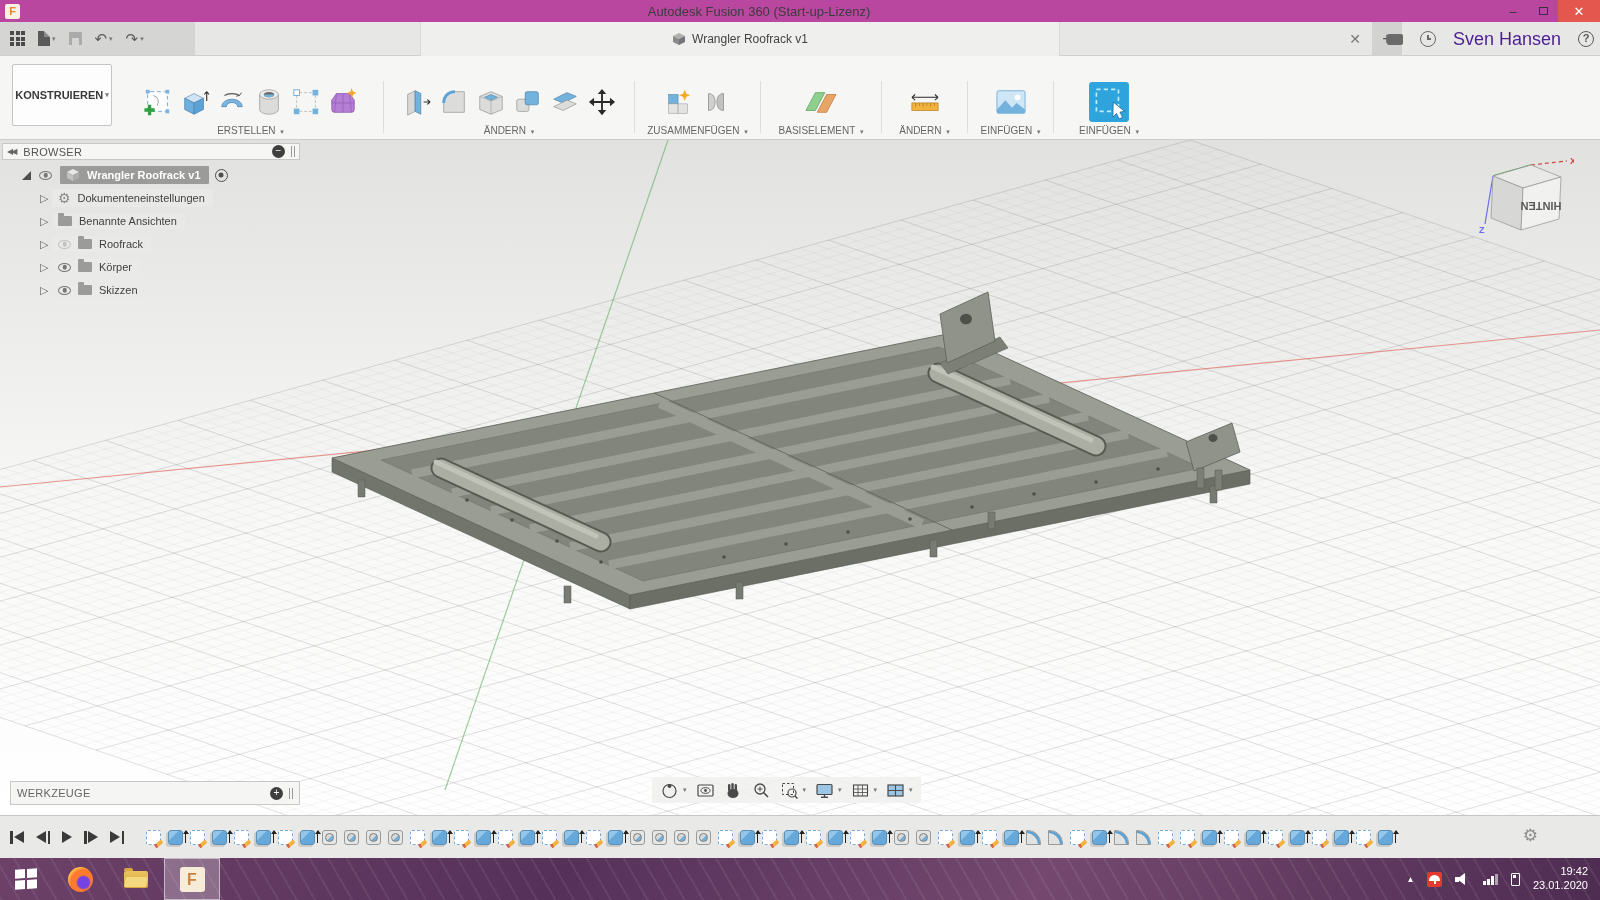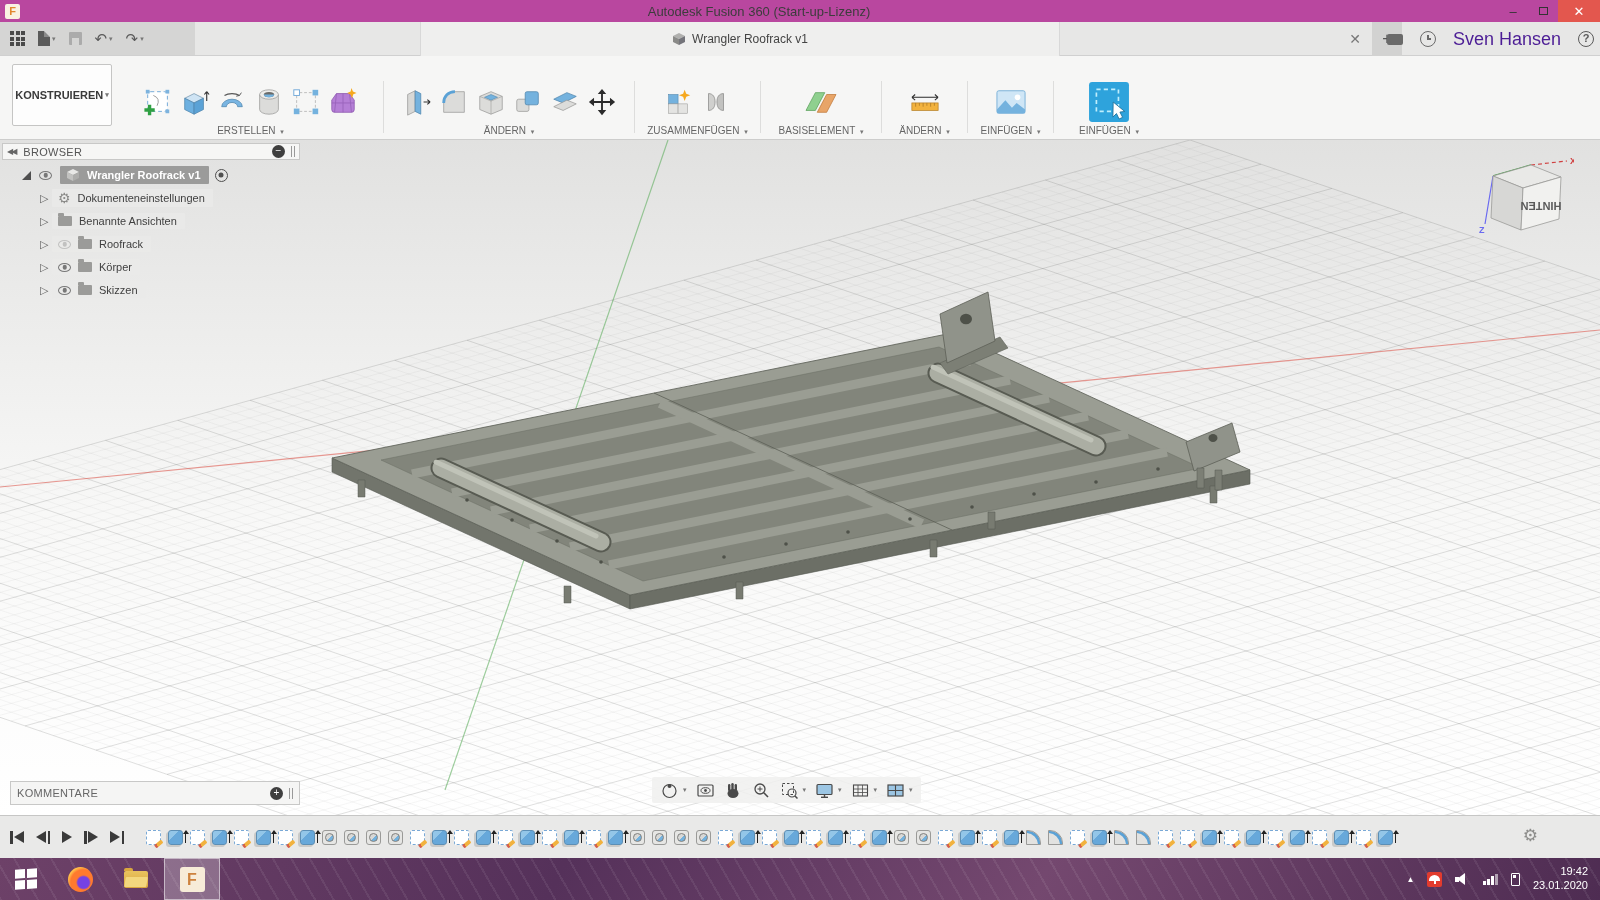--- a/index.html
+++ b/index.html
@@ -740,21 +740,21 @@
         <polygon points="24,28 62,17 92,29 54,40" fill="#e9e9e7" stroke="#9a9a98" stroke-width=".8"></polygon>
         <polygon points="24,28 54,40 52,82 22,70" fill="#d7d7d5" stroke="#9a9a98" stroke-width=".8"></polygon>
         <polygon points="54,40 92,29 90,71 52,82" fill="#f1f1ef" stroke="#9a9a98" stroke-width=".8"></polygon>
         <text x="72" y="54" font-size="11" font-weight="bold" fill="#5a5a5a" text-anchor="middle" transform="rotate(180 72 54)">HINTEN</text>
         <text x="101" y="16" font-size="9" font-weight="bold" fill="#d04040">X</text>
         <text x="10" y="85" font-size="9" font-weight="bold" fill="#6a6af0">Z</text>
       </svg>
     </div>
 
     <div class="cbar">
-      <span class="lbl">KOMMENTARE</span>
+      <span class="lbl">WERKZEUGE</span>
       <span class="circ-btn">+</span>
       <span class="grip"></span>
     </div>
 
     <div class="navbar">
       <span class="nav-item">
           <svg viewBox="0 0 19 19">
             <circle cx="9.5" cy="10" r="6.5" fill="none" stroke="#4a4a4a" stroke-width="1.2"></circle>
             <circle cx="9.5" cy="5" r="2" fill="#4a4a4a"></circle>
           </svg>

